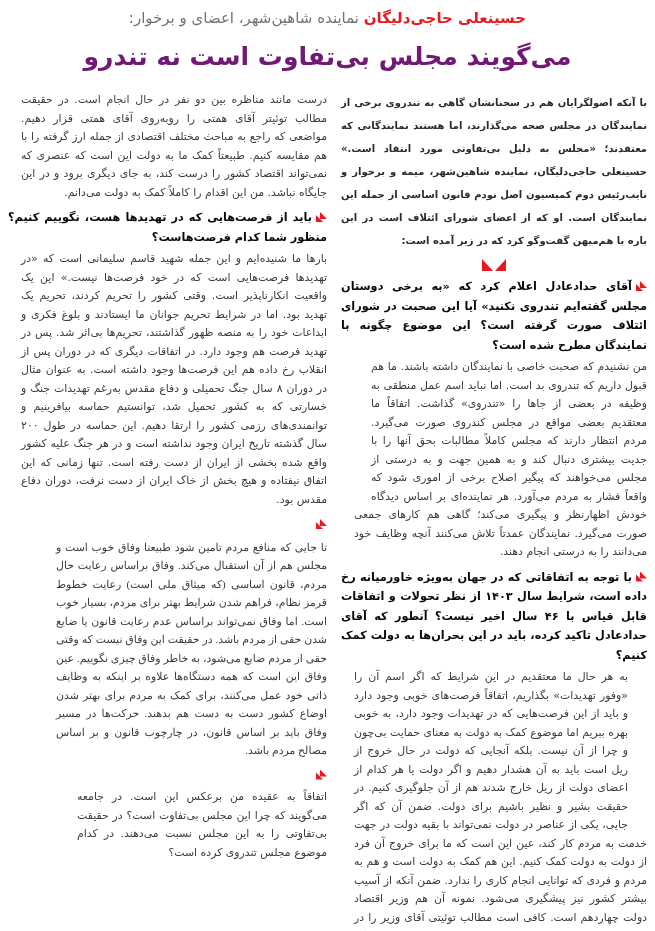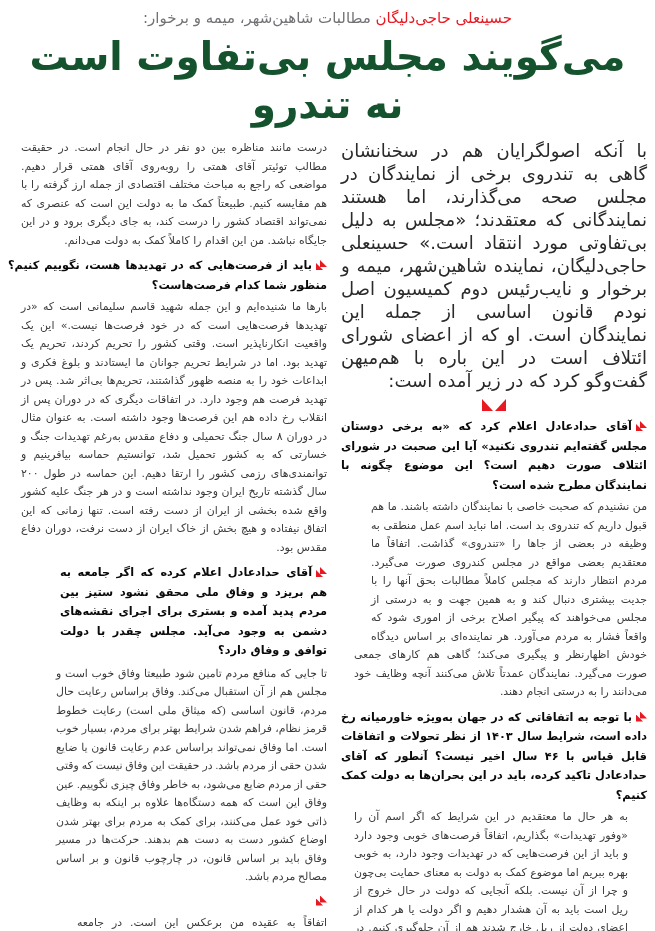--- a/index.html
+++ b/index.html
@@ -9,42 +9,42 @@
     margin:0 auto;
     background:#ffffff;
     overflow:hidden;
     direction:rtl;
     font-family:"DejaVu Sans",sans-serif;
     color:#333;
   }
   
   .header{padding:7px 8px 0 8px;text-align:center;}
   .kicker{font-size:15px;line-height:22px;letter-spacing:-0.2px;}
-  .kicker .k-name{color:#e81921;font-weight:normal;}
+  .kicker .k-name{color:#e81921;font-weight:bold;}
   .kicker .k-role{color:#717275;font-weight:500;}
   .headline{
     margin:4px 0 10px 0;
-    font-size:39px;line-height:48px;
-    font-weight:bold;color:#14532d;
+    font-size:25px;line-height:48px;
+    font-weight:bold;color:#701a75;
     letter-spacing:-1px;
   }
   
   .columns{
     display:flex;
     gap:14px;
     padding:0 8px;
     align-items:flex-start;
   }
   .col{min-width:0;}
   .col-right{width:306px;}
   .col-left{width:319px;}
   p{margin:0;}
   .lead{
-    font-size:18px;line-height:23px;
-    font-weight:normal;color:#2a2a2a;
+    font-size:10px;line-height:23px;
+    font-weight:bold;color:#2a2a2a;
     text-align:justify;
   }
   .q{
     font-size:11.3px;line-height:19.5px;
     font-weight:bold;color:#0a0a0a;
     text-align:justify;
     margin:6px 0 3px 0;
   }
   .a{
     font-size:10.9px;line-height:18.5px;
@@ -91,55 +91,55 @@
   .pad-a5{padding-left:56px;}
 </style>
 </head>
 <body>
 
 <div class="page">
 
   <div class="header">
     <div class="kicker">
       <span class="k-name">حسینعلی حاجی‌دلیگان</span>
-      <span class="k-role">مطالبات شاهین‌شهر، میمه و برخوار:</span>
+      <span class="k-role">نماینده شاهین‌شهر، اعضای و برخوار:</span>
     </div>
     <h1 class="headline">می‌گویند مجلس بی‌تفاوت است نه تندرو</h1>
   </div>
 
   <div class="columns">
 
     <div class="col col-right">
       <p class="lead">با آنکه اصولگرایان هم در سخنانشان گاهی به تندروی برخی از نمایندگان در مجلس صحه می‌گذارند، اما هستند نمایندگانی که معتقدند؛ «مجلس به دلیل بی‌تفاوتی مورد انتقاد است.» حسینعلی حاجی‌دلیگان، نماینده شاهین‌شهر، میمه و برخوار و نایب‌رئیس دوم کمیسیون اصل نودم قانون اساسی از جمله این نمایندگان است. او که از اعضای شورای ائتلاف است در این باره با هم‌میهن گفت‌وگو کرد که در زیر آمده است:</p>
 
       <div class="divider">
         <span class="tri-l"></span>
         <span class="tri-r"></span>
       </div>
 
-      <p class="q"><span class="q-marker"></span><span>آقای حدادعادل اعلام کرد که «به برخی دوستان مجلس گفته‌ایم تندروی نکنید» آیا این صحبت در شورای ائتلاف صورت دهیم است؟ این موضوع چگونه با نمایندگان مطرح شده است؟</span></p>
+      <p class="q"><span class="q-marker"></span><span>آقای حدادعادل اعلام کرد که «به برخی دوستان مجلس گفته‌ایم تندروی نکنید» آیا این صحبت در شورای ائتلاف صورت گرفته است؟ این موضوع چگونه با نمایندگان مطرح شده است؟</span></p>
 
       <span class="cutout cutout-a1"></span>
       <p class="a">من نشنیدم که صحبت خاصی با نمایندگان داشته باشند. ما هم قبول داریم که تندروی بد است. اما نباید اسم عمل منطقی به وظیفه در بعضی از جاها را «تندروی» گذاشت. اتفاقاً ما معتقدیم بعضی مواقع در مجلس کندروی صورت می‌گیرد. مردم انتظار دارند که مجلس کاملاً مطالبات بحق آنها را با جدیت بیشتری دنبال کند و به همین جهت و به درستی از مجلس می‌خواهند که پیگیر اصلاح برخی از اموری شود که واقعاً فشار به مردم می‌آورد. هر نماینده‌ای بر اساس دیدگاه خودش اظهارنظر و پیگیری می‌کند؛ گاهی هم کارهای جمعی صورت می‌گیرد. نمایندگان عمدتاً تلاش می‌کنند آنچه وظایف خود می‌دانند را به درستی انجام دهند.</p>
 
       <p class="q"><span class="q-marker"></span><span>با توجه به اتفاقاتی که در جهان به‌ویژه خاورمیانه رخ داده است، شرایط سال ۱۴۰۳ از نظر تحولات و اتفاقات قابل قیاس با ۴۶ سال اخیر نیست؟ آنطور که آقای حدادعادل تاکید کرده، باید در این بحران‌ها به دولت کمک کنیم؟</span></p>
 
       <span class="cutout cutout-a2-r"></span>
       <span class="cutout cutout-a2-l"></span>
       <p class="a">به هر حال ما معتقدیم در این شرایط که اگر اسم آن را «وفور تهدیدات» بگذاریم، اتفاقاً فرصت‌های خوبی وجود دارد و باید از این فرصت‌هایی که در تهدیدات وجود دارد، به خوبی بهره ببریم اما موضوع کمک به دولت به معنای حمایت بی‌چون و چرا از آن نیست. بلکه آنجایی که دولت در حال خروج از ریل است باید به آن هشدار دهیم و اگر دولت یا هر کدام از اعضای دولت از ریل خارج شدند هم از آن جلوگیری کنیم. در حقیقت بشیر و نظیر باشیم برای دولت. ضمن آن که اگر جایی، یکی از عناصر در دولت نمی‌تواند با بقیه دولت در جهت خدمت به مردم کار کند، عین این است که ما برای خروج آن فرد از دولت به دولت کمک کنیم. این هم کمک به دولت است و هم به مردم و فردی که توانایی انجام کاری را ندارد. ضمن آنکه از آسیب بیشتر کشور نیز پیشگیری می‌شود. نمونه آن هم وزیر اقتصاد دولت چهاردهم است. کافی است مطالب توئیتی آقای وزیر را در دوران و زمان‌های مختلف، مسئولیت‌های متفاوت و حتی زمانی که مسئولیت نداشته بررسی کنیم؛</p>
     </div>
 
     <div class="col col-left">
       <p class="a">درست مانند مناظره بین دو نفر در حال انجام است. در حقیقت مطالب توئیتر آقای همتی را روبه‌روی آقای همتی قرار دهیم. مواضعی که راجع به مباحث مختلف اقتصادی از جمله ارز گرفته را با هم مقایسه کنیم. طبیعتاً کمک ما به دولت این است که عنصری که نمی‌تواند اقتصاد کشور را درست کند، به جای دیگری برود و در این جایگاه نباشد. من این اقدام را کاملاً کمک به دولت می‌دانم.</p>
 
       <p class="q"><span class="q-marker"></span><span>باید از فرصت‌هایی که در تهدیدها هست، نگوییم کنیم؟ منظور شما کدام فرصت‌هاست؟</span></p>
 
       <p class="a">بارها ما شنیده‌ایم و این جمله شهید قاسم سلیمانی است که «در تهدیدها فرصت‌هایی است که در خود فرصت‌ها نیست.» این یک واقعیت انکارناپذیر است. وقتی کشور را تحریم کردند، تحریم یک تهدید بود. اما در شرایط تحریم جوانان ما ایستادند و بلوغ فکری و ابداعات خود را به منصه ظهور گذاشتند، تحریم‌ها بی‌اثر شد. پس در تهدید فرصت هم وجود دارد. در اتفاقات دیگری که در دوران پس از انقلاب رخ داده هم این فرصت‌ها وجود داشته است. به عنوان مثال در دوران ۸ سال جنگ تحمیلی و دفاع مقدس به‌رغم تهدیدات جنگ و خسارتی که به کشور تحمیل شد، توانستیم حماسه بیافرینیم و توانمندی‌های رزمی کشور را ارتقا دهیم. این حماسه در طول ۲۰۰ سال گذشته تاریخ ایران وجود نداشته است و در هر جنگ علیه کشور واقع شده بخشی از ایران از دست رفته است. تنها زمانی که این اتفاق نیفتاده و هیچ بخش از خاک ایران از دست نرفت، دوران دفاع مقدس بود.</p>
 
-      <p class="q pad-q4"><span class="q-marker"></span><span>آقای حدادعادل اعلام کرده که اگر جامعه به هم بریزد و وفاق ملی محقق نشود ستیز بین مردم پدید آمده و بستری برای اجرای نقشه‌های دشمن به وجود می‌آید. مجلس چقدر با دولت توافق و وفاق دارد؟</span></p>
+      <p class="q pad-q4"><span class="q-marker"></span></p>
 
       <p class="a pad-a4">تا جایی که منافع مردم تامین شود طبیعتا وفاق خوب است و مجلس هم از آن استقبال می‌کند. وفاق براساس رعایت حال مردم، قانون اساسی (که میثاق ملی است) رعایت خطوط قرمز نظام، فراهم شدن شرایط بهتر برای مردم، بسیار خوب است. اما وفاق نمی‌تواند براساس عدم رعایت قانون یا ضایع شدن حقی از مردم باشد. در حقیقت این وفاق نیست که وقتی حقی از مردم ضایع می‌شود، به خاطر وفاق چیزی نگوییم. عین وفاق این است که همه دستگاه‌ها علاوه بر اینکه به وظایف ذاتی خود عمل می‌کنند، برای کمک به مردم برای بهتر شدن اوضاع کشور دست به دست هم بدهند. حرکت‌ها در مسیر وفاق باید بر اساس قانون، در چارچوب قانون و بر اساس مصالح مردم باشد.</p>
 
       <p class="q pad-q5"><span class="q-marker"></span></p>
 
       <p class="a pad-a5">اتفاقاً به عقیده من برعکس این است. در جامعه می‌گویند که چرا این مجلس بی‌تفاوت است؟ در حقیقت بی‌تفاوتی را به این مجلس نسبت می‌دهند. در کدام موضوع مجلس تندروی کرده است؟</p>
     </div>
 
   </div>
 </div>

